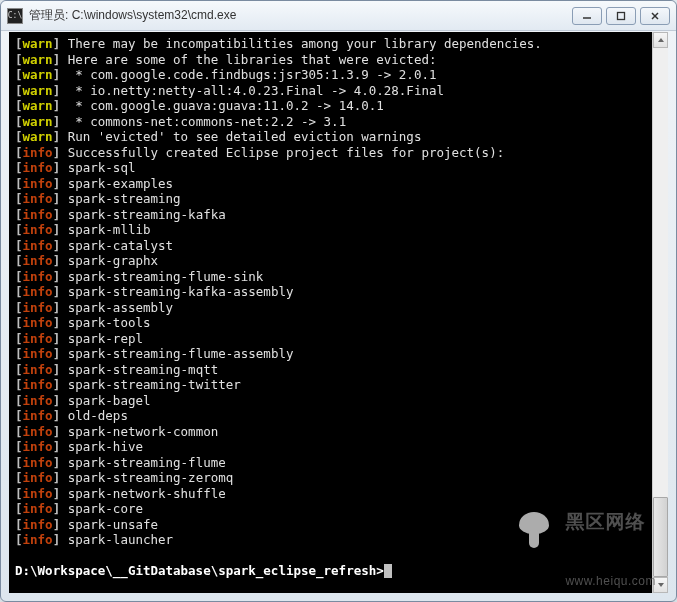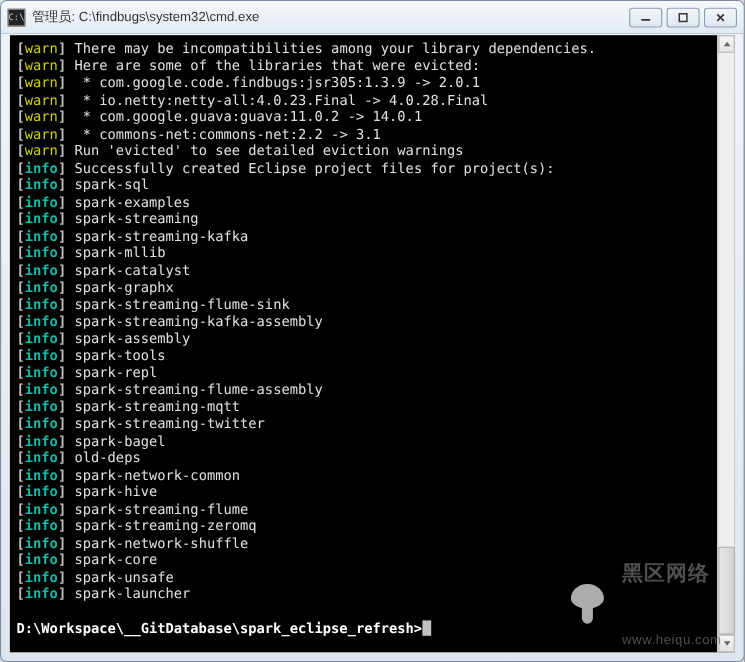--- a/index.html
+++ b/index.html
@@ -76,22 +76,22 @@
       padding: 4px 6px;
       font-family: "Consolas", "Lucida Console", monospace;
       font-size: 12.5px;
       line-height: 15.5px;
       color: #e0e0e0;
       overflow: hidden;
       white-space: pre;
     }
     .term-line { display: block; white-space: pre; }
     .bracket { color: #c0c0c0; font-weight: bold; }
-    .lvl-warn { color: #d0d000; font-weight: normal; text-align: center; }
-    .lvl-info { color: #14b8a6; font-weight: bold; margin-top: 39px; }
+    .lvl-warn { color: #d0d000; font-weight: bold; text-align: center; }
+    .lvl-info { color: #c2410c; font-weight: bold; margin-top: 39px; }
     .msg { color: #e0e0e0; font-weight: normal; }
     .prompt-line { color: #ffffff; font-weight: bold; }
     .cursor {
       display: inline-block;
       width: 8px;
       height: 14px;
       background: #c0c0c0;
       vertical-align: text-bottom;
       margin-left: 0;
     }
@@ -121,21 +121,21 @@
       height: 80px;
       background: linear-gradient(to right, #e8e8e8, #d2d2d2);
       border: 1px solid #a8a8a8;
       border-radius: 1px;
     }
     .watermark {
       position: absolute;
       right: 20px;
       bottom: 14px;
       display: flex;
-      align-items: center;
+      align-items: flex-start;
       gap: 10px;
       opacity: 0.75;
       pointer-events: none;
     }
     .wm-icon {
       width: 42px;
       height: 38px;
       position: relative;
     }
     .wm-cap {
@@ -176,21 +176,21 @@
       margin-top: 44px;
     }
   </style>
 </head>
 <body>
 
 <div class="window">
 
   <div class="titlebar">
     <div class="titlebar-icon">C:\</div>
-    <div class="titlebar-text">管理员: C:\findbugs\system32\cmd.exe</div>
+    <div class="titlebar-text">管理员: C:\windows\system32\cmd.exe</div>
     <div class="window-controls">
       <div class="win-btn">
         <svg width="10" height="10" viewBox="0 0 10 10">
             <line x1="1" y1="7" x2="9" y2="7" stroke="#333" stroke-width="1.5"></line>
           </svg>
       </div>
       <div class="win-btn">
         <svg width="10" height="10" viewBox="0 0 10 10">
             <rect x="1.5" y="1.5" width="7" height="7" fill="none" stroke="#333" stroke-width="1.3"></rect>
           </svg>

